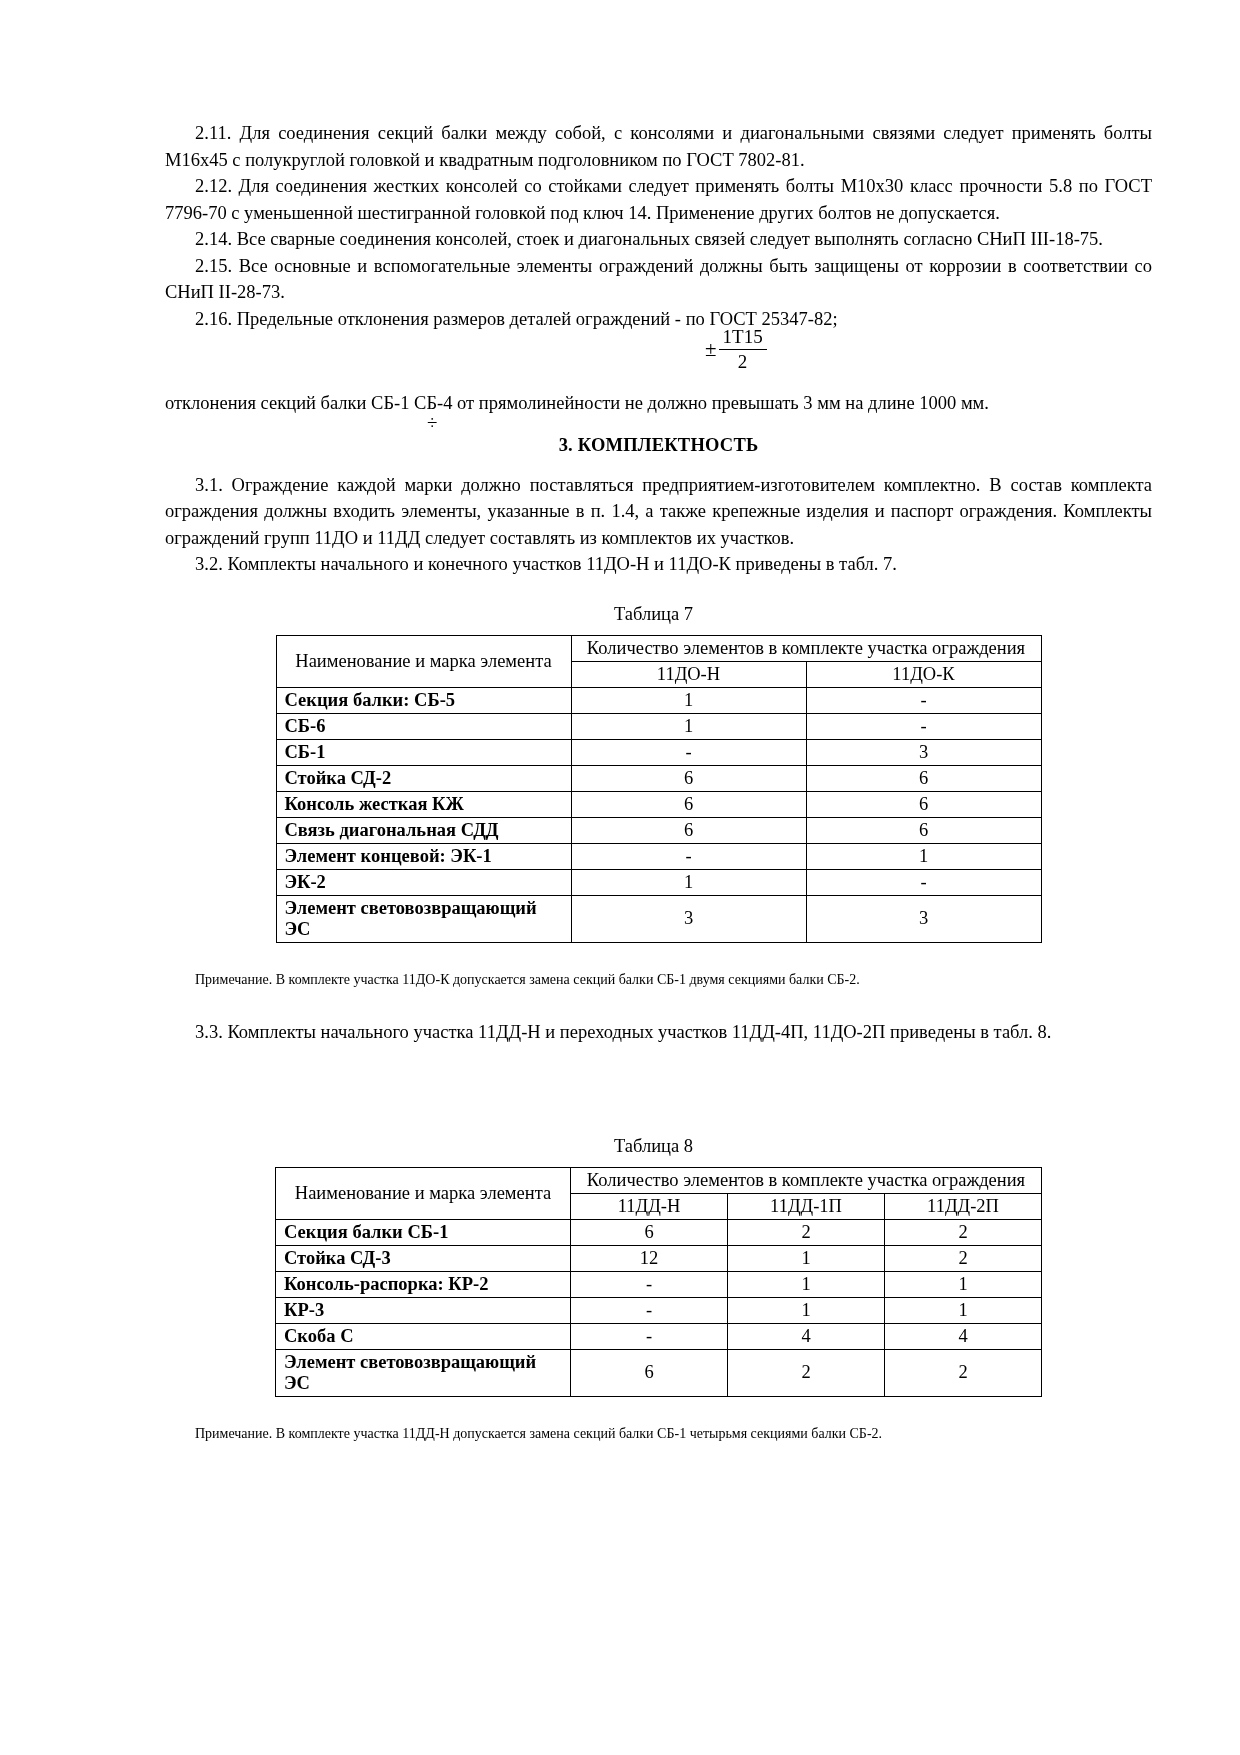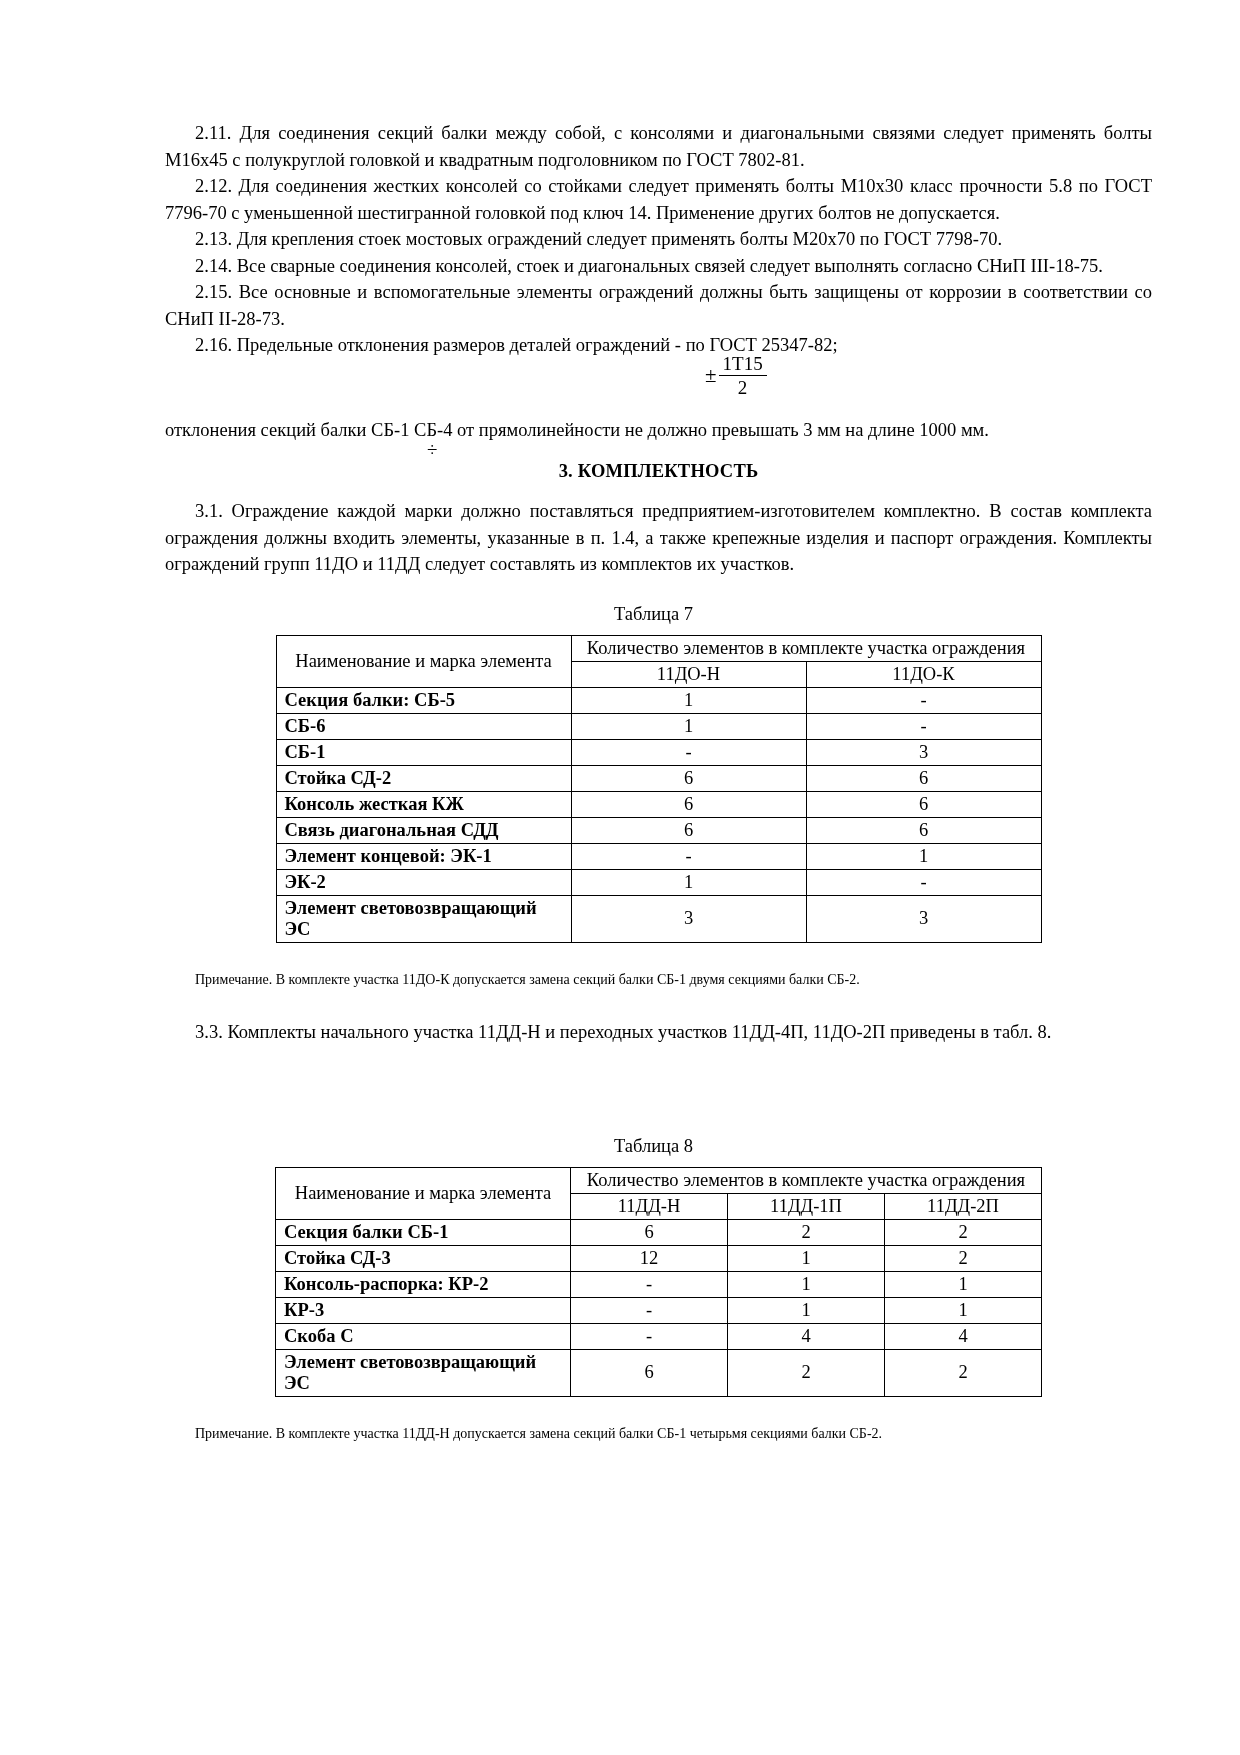--- a/index.html
+++ b/index.html
@@ -128,21 +128,20 @@
   .rowlabel-indent1 { padding-left: 120px; }
   .rowlabel-indent2 { padding-left: 160px; }
 </style>
 </head>
 <body>
 
 <div class="page">
 
   <p class="para">2.11. Для соединения секций балки между собой, с консолями и диагональными связями следует применять болты М16х45 с полукруглой головкой и квадратным подголовником по ГОСТ 7802-81.</p>
   <p class="para">2.12. Для соединения жестких консолей со стойками следует применять болты М10х30 класс прочности 5.8 по ГОСТ 7796-70 с уменьшенной шестигранной головкой под ключ 14. Применение других болтов не допускается.</p>
-  <p class="para">2.13. Для крепления стоек мостовых ограждений следует применять болты М20х70 по ГОСТ 7798-70.</p>
   <p class="para">2.14. Все сварные соединения консолей, стоек и диагональных связей следует выполнять согласно СНиП III-18-75.</p>
   <p class="para">2.15. Все основные и вспомогательные элементы ограждений должны быть защищены от коррозии в соответствии со СНиП II-28-73.</p>
   <p class="para">2.16. Предельные отклонения размеров деталей ограждений -                        по ГОСТ 25347-82;</p>
 
   <div class="formula-block">
     <div class="frac-wrap">
       <span class="pm">±</span>
       <span class="frac">
         <span class="num">1Т15</span>
         <span class="den">2</span>
@@ -151,20 +150,21 @@
   </div>
 
   <div class="afterformula">
     <span>отклонения секций балки СБ-1      СБ-4 от прямолинейности не должно превышать 3 мм на длине 1000 мм.</span>
     <span class="divsym">÷</span>
   </div>
 
   <h2 class="section">3. КОМПЛЕКТНОСТЬ</h2>
 
   <p class="para">3.1. Ограждение каждой марки должно поставляться предприятием-изготовителем комплектно. В состав комплекта ограждения должны входить элементы, указанные в п. 1.4, а также крепежные изделия и паспорт ограждения. Комплекты ограждений групп 11ДО и 11ДД следует составлять из комплектов их участков.</p>
+  <p class="para">3.2. Комплекты начального и конечного участков 11ДО-Н и 11ДО-К приведены в табл. 7.</p>
 
   <div class="tbl-caption">Таблица 7</div>
 
   <table class="doc">
     <colgroup>
       <col class="nameCol7">
         <col class="numCol7">
         <col class="numCol7">
     </colgroup>
     <tbody>

